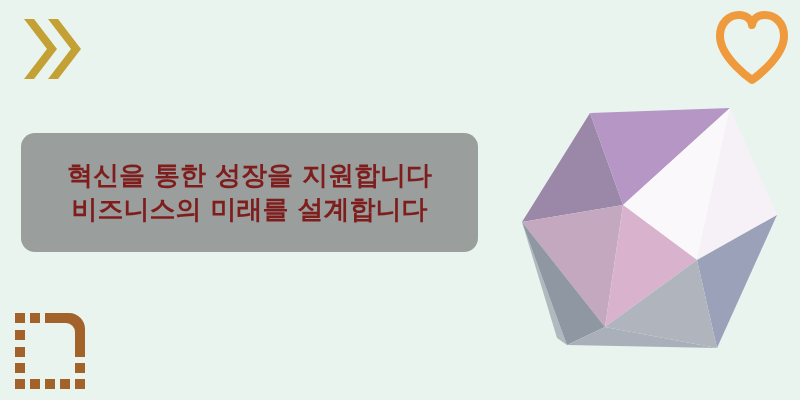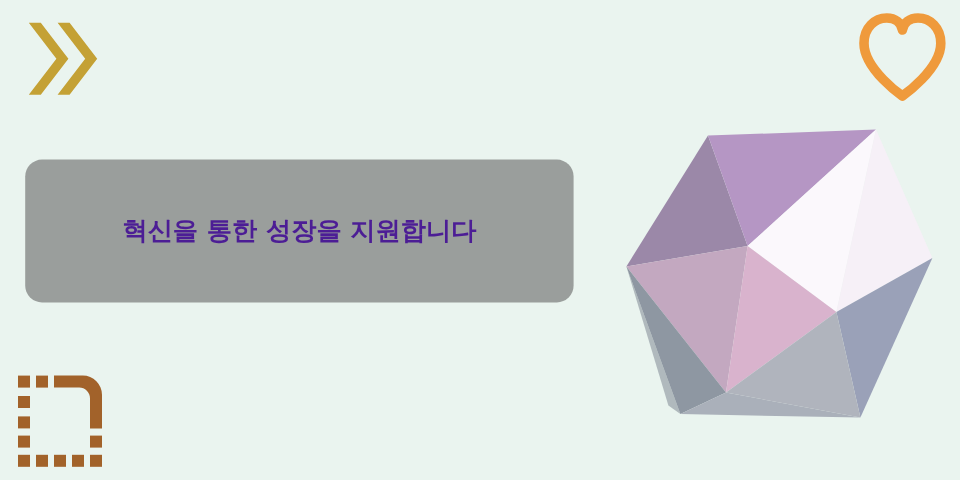--- a/index.html
+++ b/index.html
@@ -56,23 +56,23 @@
     background: #9a9e9c;
     border-radius: 14px;
     display: flex;
     flex-direction: column;
     align-items: center;
     justify-content: center;
     box-sizing: border-box;
     padding: 0 12px;
   }
   .banner-line {
-    color: #4c1d95;
+    color: #7f1d1d;
     font-family: "DejaVu Sans", "Liberation Sans", sans-serif;
-    font-size: 21px;
+    font-size: 26px;
     font-weight: bold;
     line-height: 1.28;
     white-space: nowrap;
     letter-spacing: 0px;
     text-align: center;
   }
 
   
   #polyhedron {
     position: absolute;
@@ -121,20 +121,21 @@
         <rect x="18" y="69" width="10" height="10"></rect>
         <rect x="33" y="69" width="10" height="10"></rect>
         <rect x="48" y="69" width="10" height="10"></rect>
         <rect x="63" y="69" width="10" height="10"></rect>
       </g>
     </svg>
   </div>
 
   <div id="banner">
     <div class="banner-line">혁신을 통한 성장을 지원합니다</div>
+    <div class="banner-line">비즈니스의 미래를 설계합니다</div>
   </div>
 
   <div id="polyhedron">
     <svg width="290" height="270" viewBox="0 0 290 270" xmlns="http://www.w3.org/2000/svg">
       <g stroke-linejoin="round">
 
         <polygon points="85,18 118,110 17,127" fill="#9b88a8"></polygon>
 
         <polygon points="85,18 225,13 118,110" fill="#b596c4"></polygon>
 

